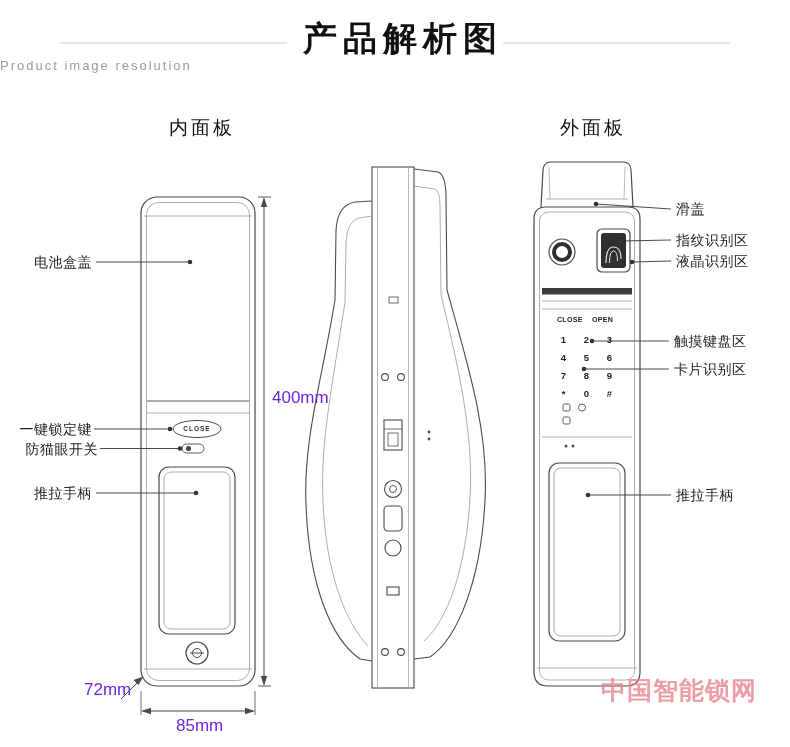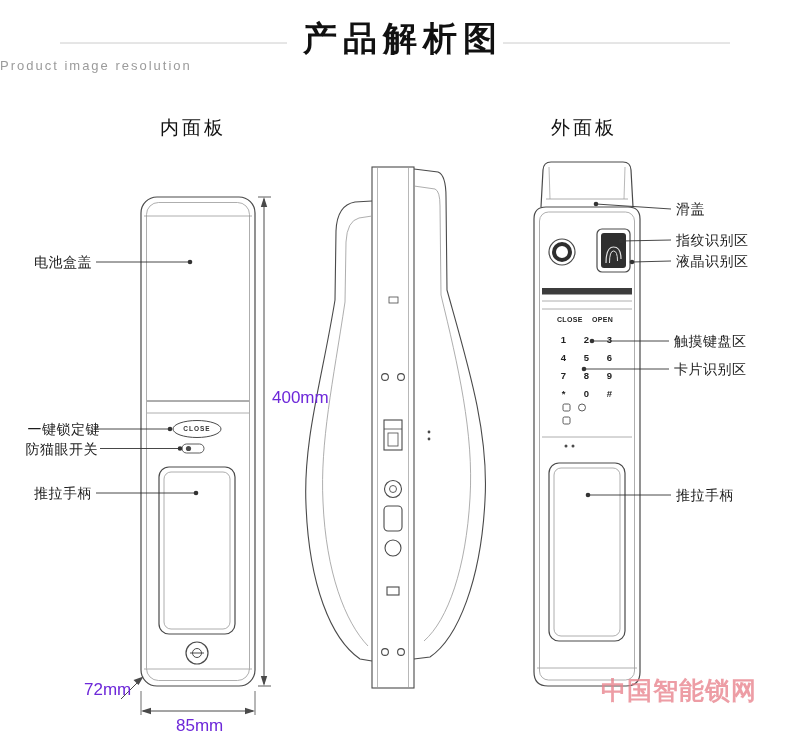--- a/index.html
+++ b/index.html
@@ -5,21 +5,21 @@
   * { margin:0; padding:0; box-sizing:border-box; }
   html,body { width:790px; height:747px; background:#fff; }
   body { font-family:"Liberation Sans","DejaVu Sans",sans-serif; }
   .page { position:relative; width:790px; height:747px; background:#ffffff; overflow:hidden; }
   .artwork { position:absolute; left:0; top:0; }
 
   .title { position:absolute; left:8px; top:16px; width:100%; text-align:center;
            font-size:34px; font-weight:bold; color:#111; letter-spacing:6px; }
   .subtitle { position:absolute; left:0; top:58px; width:100%; text-align:left;
               font-size:13px; color:#9b9b9b; letter-spacing:2px; }
-  .sec-header { position:absolute; font-size:19px; color:#111; letter-spacing:3px; white-space:nowrap; }
+  .sec-header { position:absolute; font-size:19px; color:#111; letter-spacing:3px; white-space:nowrap;margin-left:9px; }
 
   .callout { position:absolute; font-size:14px; color:#1d1d1d; letter-spacing:0.5px; white-space:nowrap; }
   .callout.r { text-align:right; }
 
   .dim { position:absolute; font-size:17px; color:#6d28d9; white-space:nowrap; }
 
   .close-btn-label { position:absolute; left:179px; top:425px; width:36px; text-align:center;
                      font-size:6.5px; letter-spacing:1px; color:#333; font-weight:bold; }
 
   .kp-lbl { position:absolute; font-size:7px; font-weight:bold; color:#222; letter-spacing:0.3px; }
@@ -173,21 +173,21 @@
       <line x1="255" y1="691" x2="255" y2="715" stroke-width="0.8"></line>
       <line x1="143" y1="711" x2="253" y2="711"></line>
       <polygon points="141,711 151,707.8 151,714.2" stroke="none"></polygon>
       <polygon points="255,711 245,707.8 245,714.2" stroke="none"></polygon>
       <line x1="121" y1="699" x2="141" y2="679"></line>
       <polygon points="143.5,676.5 133.5,680 138.5,685" stroke="none"></polygon>
     </g>
   </svg>
 
   <div class="callout r" style="left:32px; top:254px; width:60px;">电池盒盖</div>
-  <div class="callout r" style="left:24px; top:421px; width:76px;">一键锁定键</div>
+  <div class="callout r" style="left:16px; top:421px; width:76px;">一键锁定键</div>
   <div class="callout r" style="left:22px; top:441px; width:76px;">防猫眼开关</div>
   <div class="callout r" style="left:32px; top:485px; width:60px;">推拉手柄</div>
 
   <div class="callout" style="left:676px; top:201px;">滑盖</div>
   <div class="callout" style="left:676px; top:232px;">指纹识别区</div>
   <div class="callout" style="left:676px; top:253px;">液晶识别区</div>
   <div class="callout" style="left:674px; top:333px;">触摸键盘区</div>
   <div class="callout" style="left:674px; top:361px;">卡片识别区</div>
   <div class="callout" style="left:676px; top:487px;">推拉手柄</div>
 

